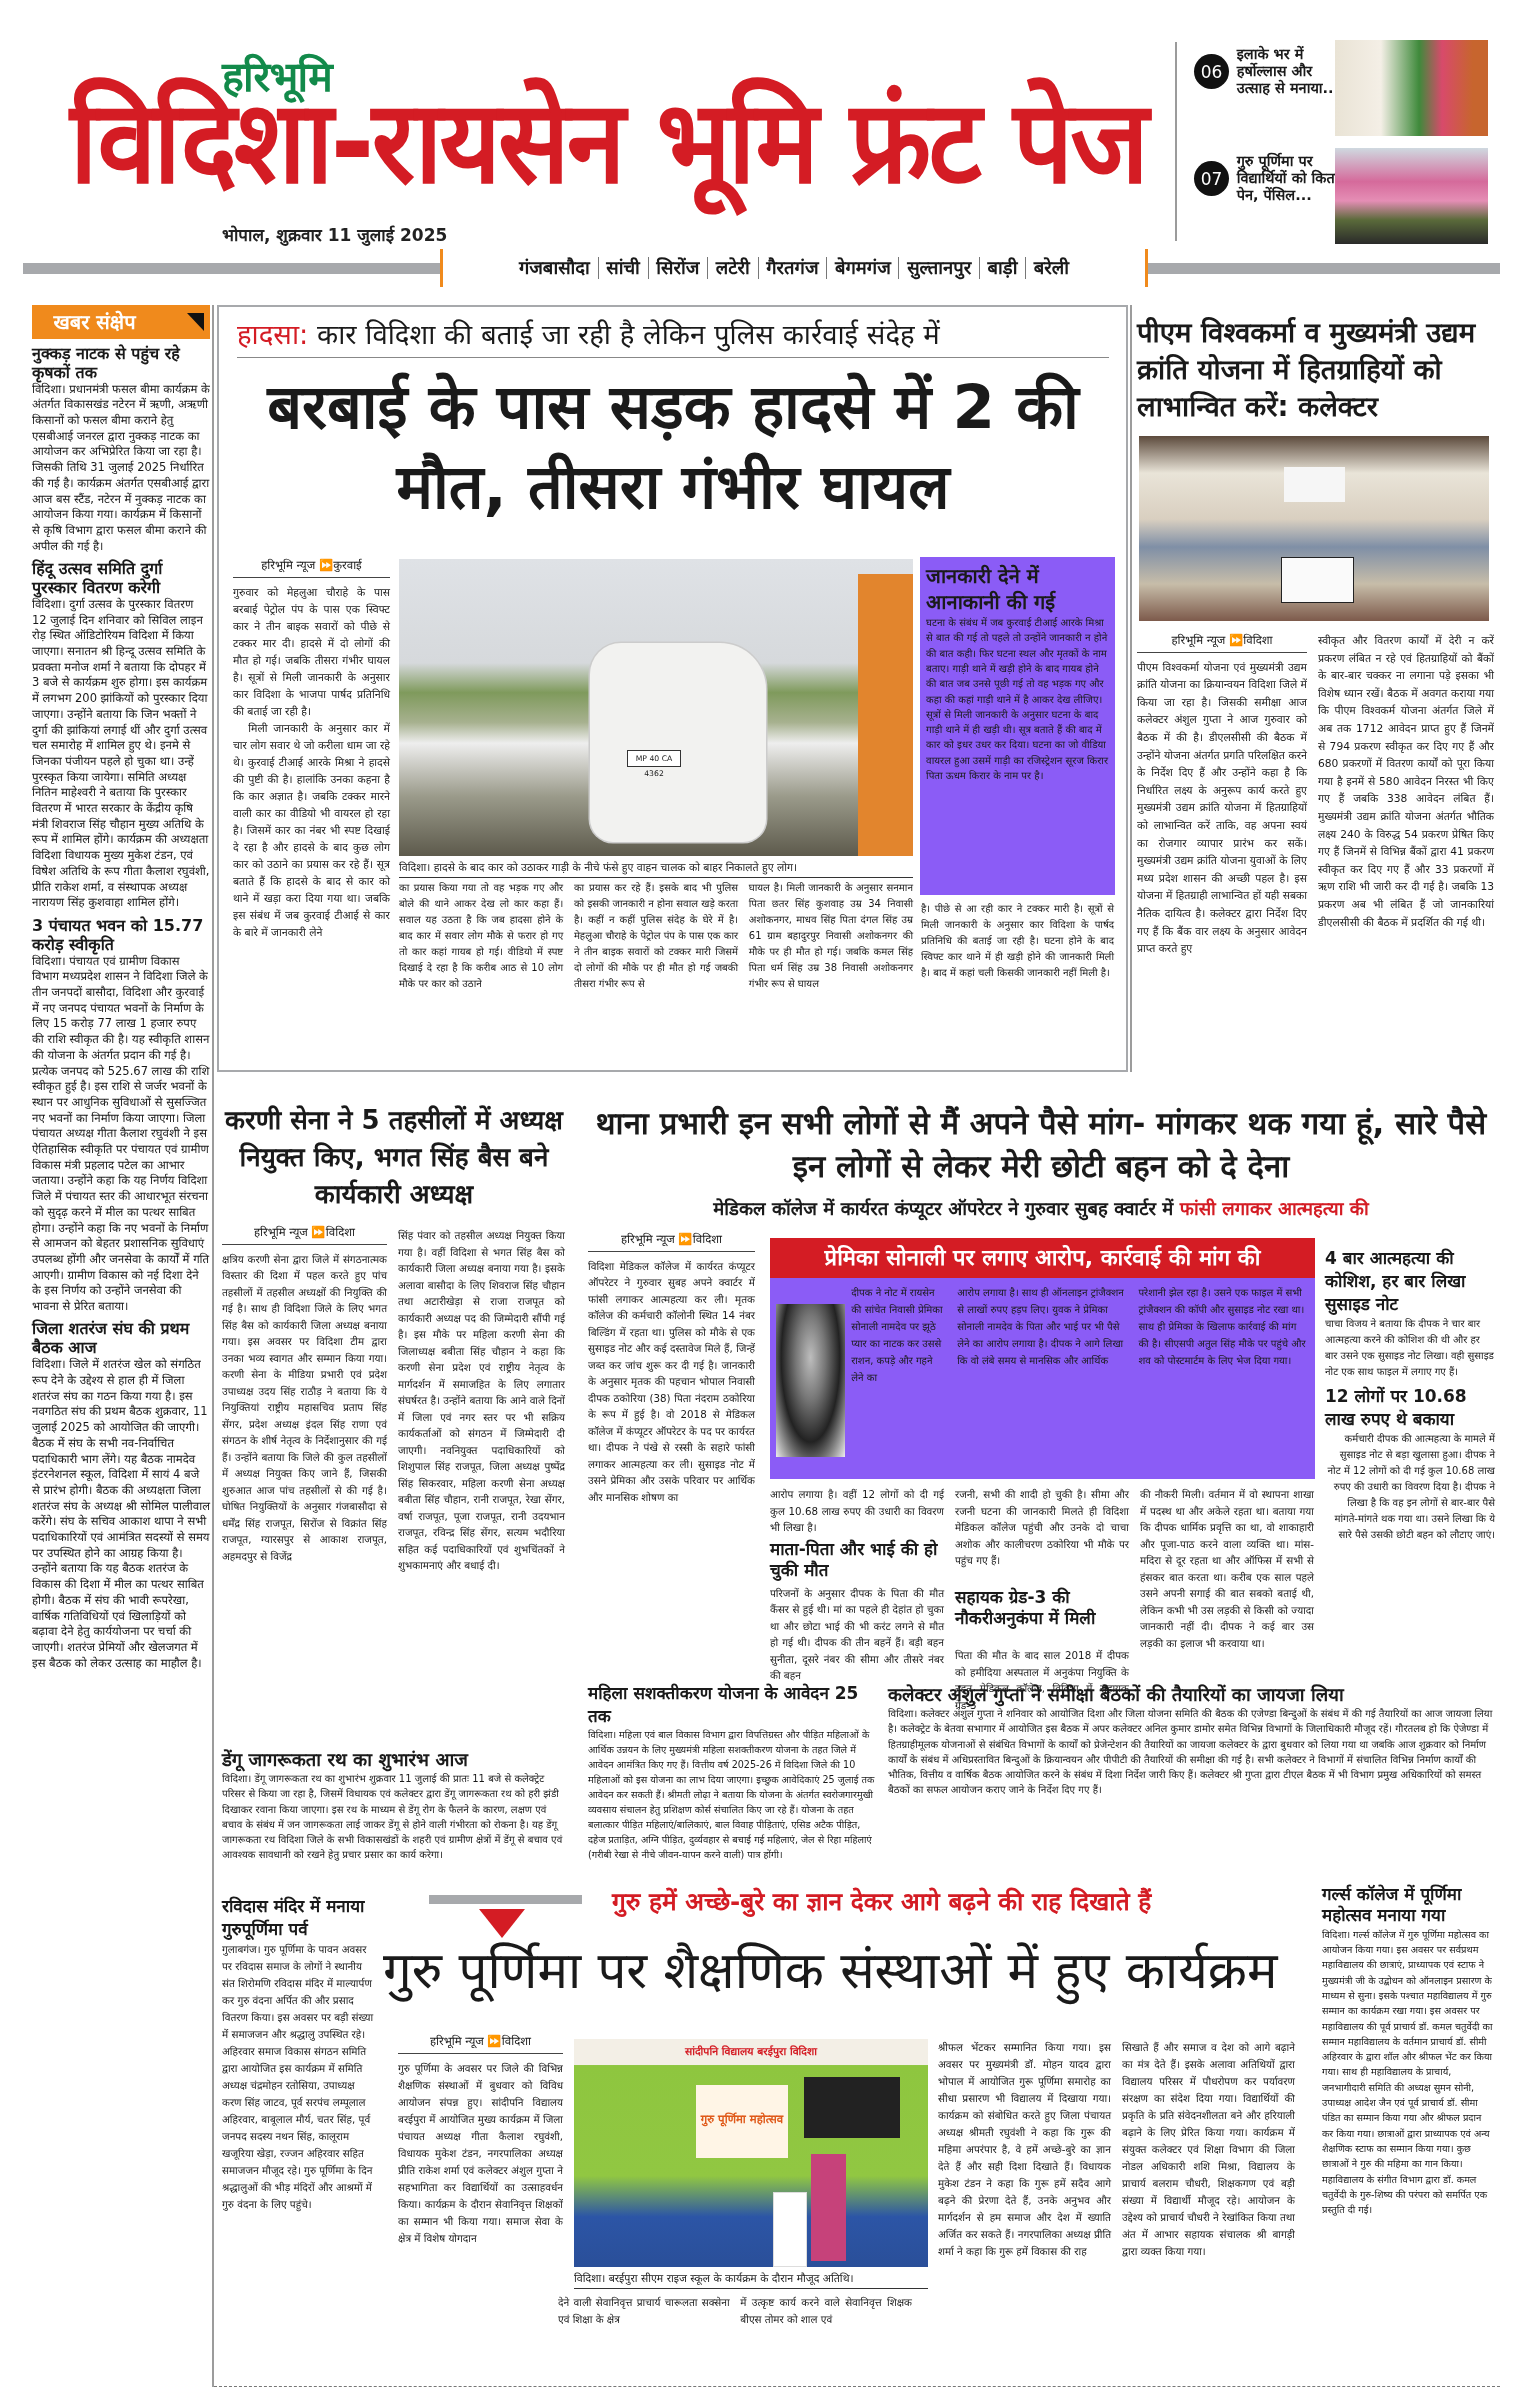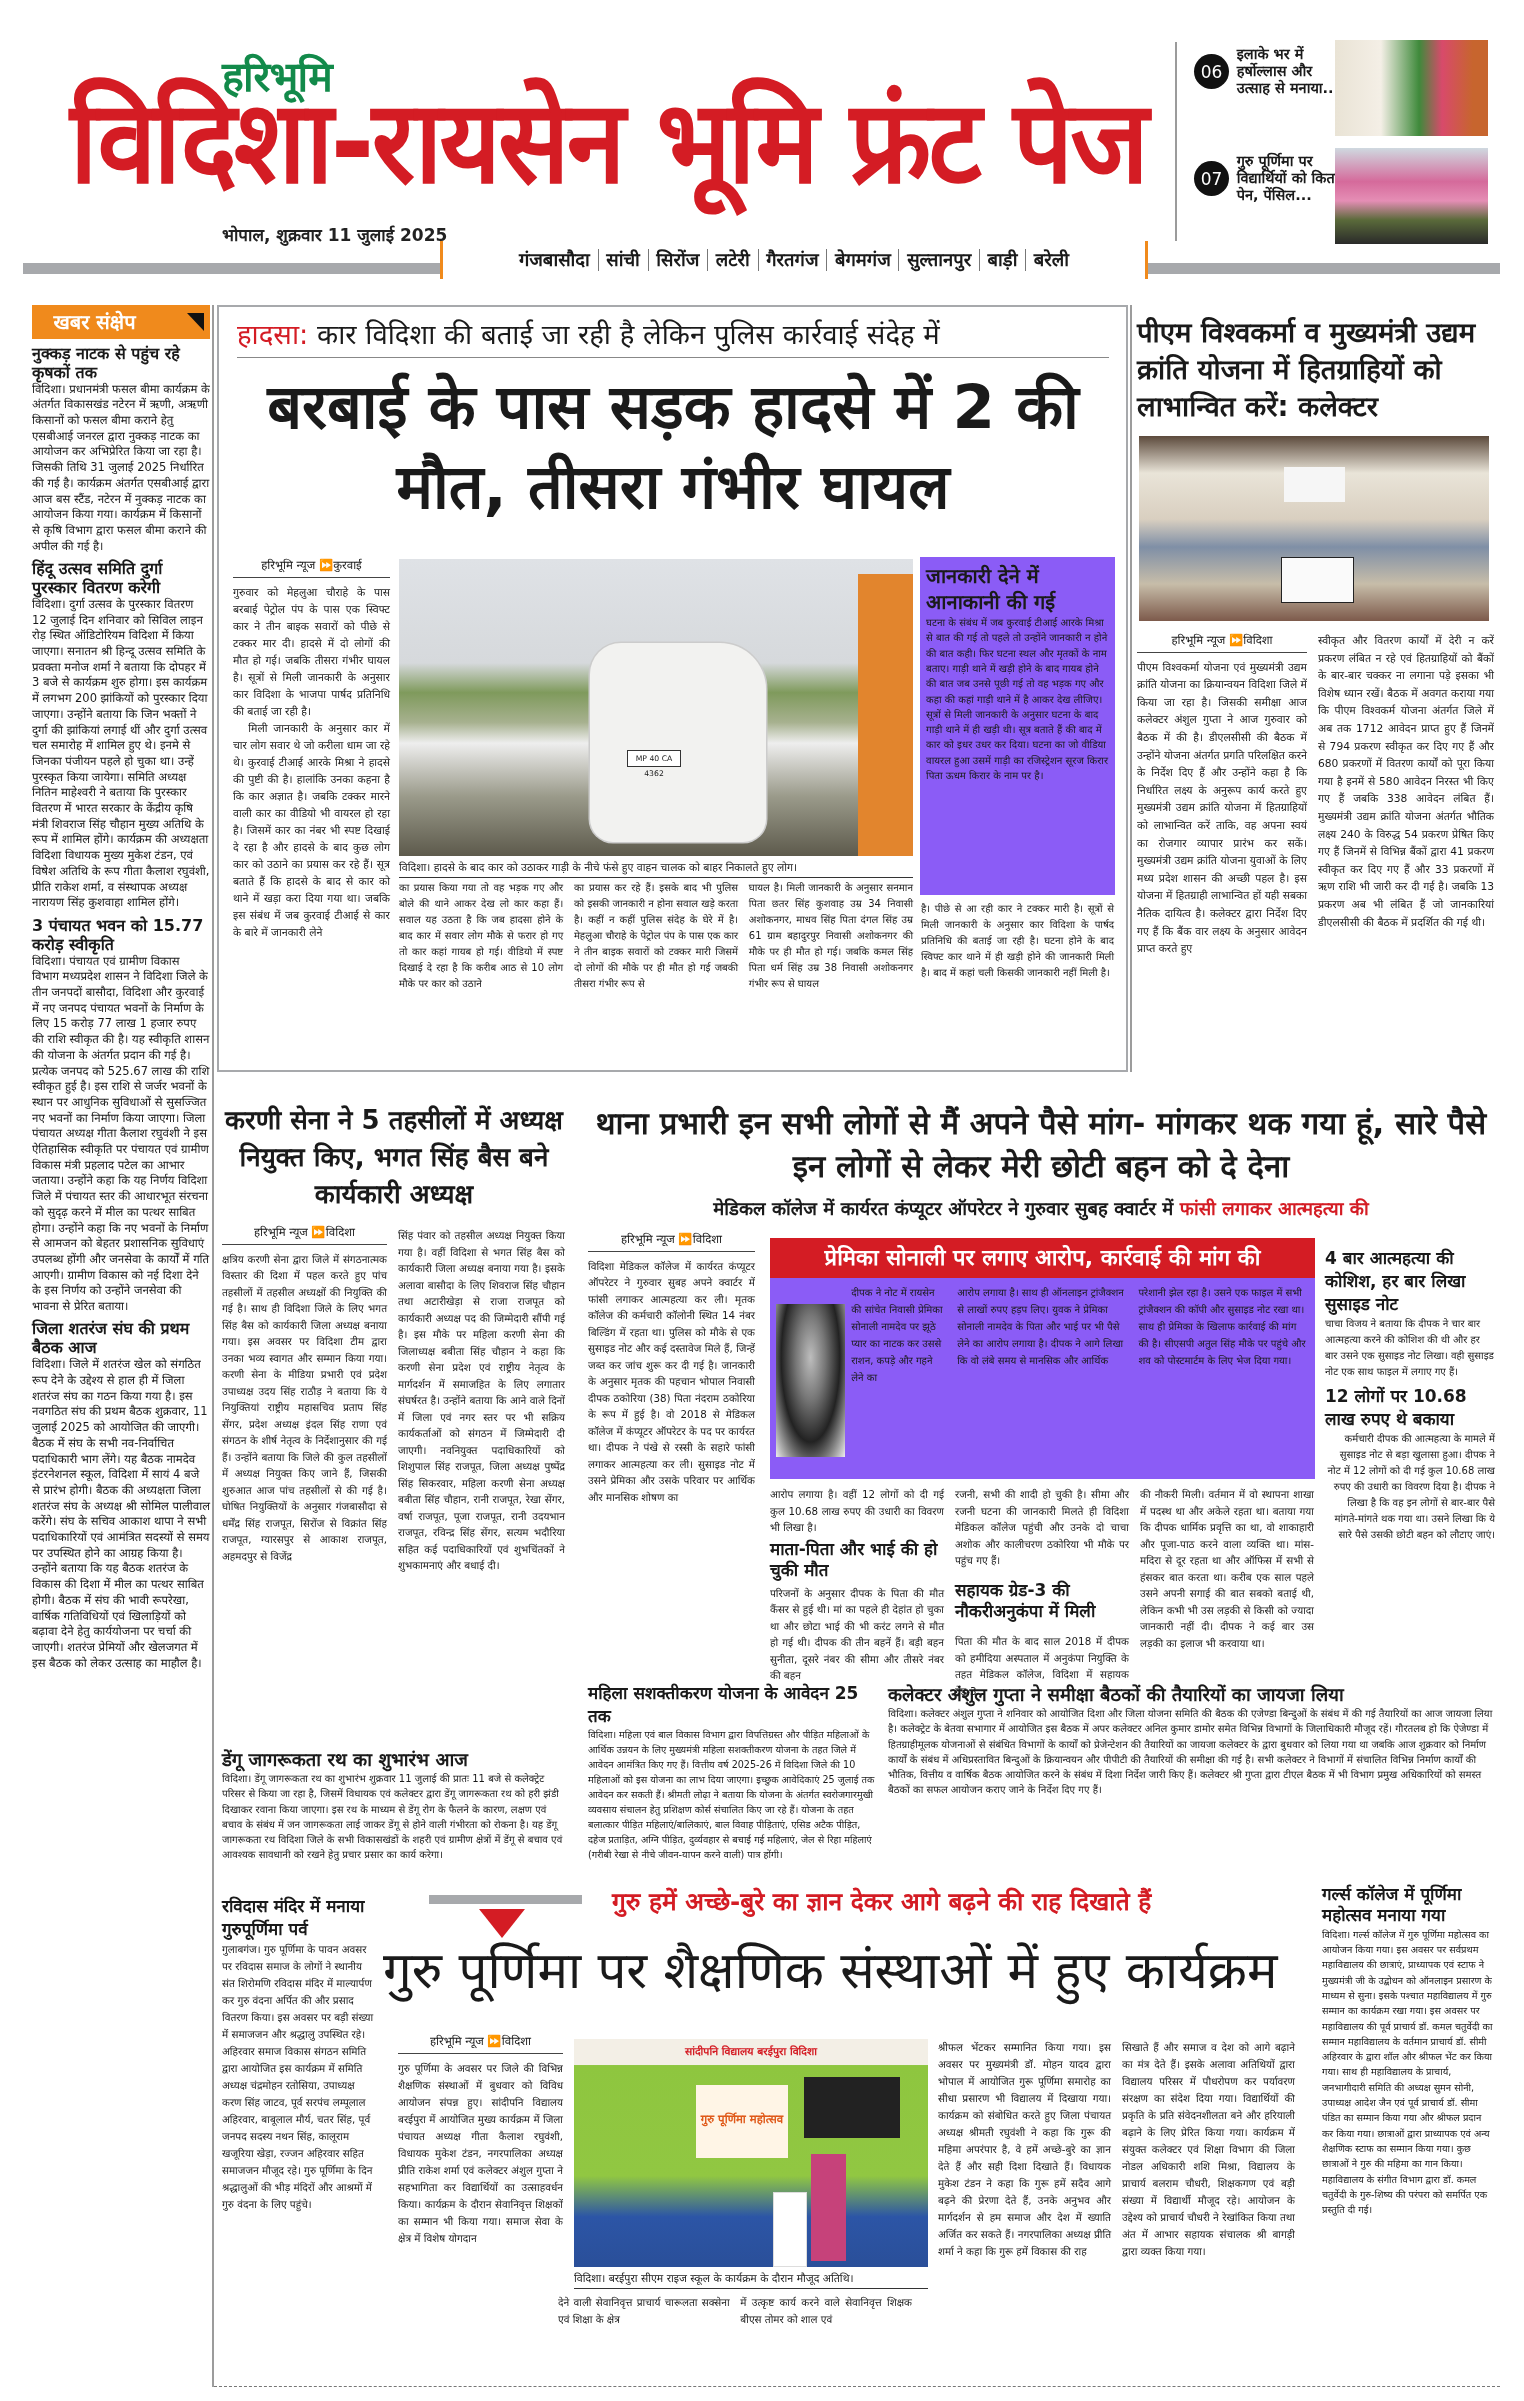--- a/index.html
+++ b/index.html
@@ -4,21 +4,21 @@
 <style>
 *{box-sizing:border-box;margin:0;padding:0}
 body{width:1524px;height:2401px;background:#fff;position:relative;overflow:hidden;font-family:"DejaVu Sans",sans-serif;color:#1a1a1a}
 .abs{position:absolute}
 p{font-size:11.5px;line-height:16px;text-align:justify}
 
 #brand{left:222px;top:47px;font-size:41px;font-weight:bold;color:#128a4a;letter-spacing:-0.8px}
 #title{left:70px;top:77px;font-size:115px;font-weight:bold;color:#d41c24;letter-spacing:-3.1px;line-height:130px;white-space:nowrap;transform:scaleX(.92);transform-origin:left}
 #dateline{left:222px;top:223px;font-size:17px;font-weight:bold;color:#222}
 #strip-bar{left:23px;top:263px;width:1477px;height:10.7px;background:#a7a9ac}
-#towns{left:440px;top:241px;width:708px;height:38px;background:#fff;border-left:3.1px solid #f08a1c;border-right:3.1px solid #f08a1c;display:flex;align-items:center;justify-content:center;gap:0}
+#towns{left:440px;top:249px;width:708px;height:38px;background:#fff;border-left:3.1px solid #f08a1c;border-right:3.1px solid #f08a1c;display:flex;align-items:center;justify-content:center;gap:0}
 #towns span{font-size:18.4px;font-weight:bold;padding:0 7.7px;border-right:1.5px solid #777;line-height:21.4px}
 #towns span:last-child{border-right:none}
 .teaser{left:1194px;width:153px;display:flex;align-items:center;gap:7.7px}
 .teaser .num{width:35px;height:35px;border-radius:50%;background:#111;color:#fff;font-size:17px;display:flex;align-items:center;justify-content:center;flex-shrink:0}
 .teaser .txt{font-size:14.5px;font-weight:bold;line-height:17px}
 .tphoto{left:1335px;width:153px;height:96px}
 #teaser-bracket{left:1175px;top:42px;width:2.3px;height:199px;background:#9b9b9b}
 
 #leftcol{left:32px;top:305px;width:178px}
 #khabar{height:34px;background:#f08a1c;color:#fff;font-size:20px;font-weight:bold;padding-left:21.4px;line-height:34px;position:relative}
@@ -142,21 +142,21 @@
   <p style="flex:1;font-size:10px;line-height:17px;text-align:left">आरोप लगाया है। साथ ही ऑनलाइन ट्रांजैक्शन से लाखों रुपए हड़प लिए। युवक ने प्रेमिका सोनाली नामदेव के पिता और भाई पर भी पैसे लेने का आरोप लगाया है। दीपक ने आगे लिखा कि वो लंबे समय से मानसिक और आर्थिक</p>
   <p style="flex:1;font-size:10px;line-height:17px;text-align:left">परेशानी झेल रहा है। उसने एक फाइल में सभी ट्रांजैक्शन की कॉपी और सुसाइड नोट रखा था। साथ ही प्रेमिका के खिलाफ कार्रवाई की मांग की है। सीएसपी अतुल सिंह मौके पर पहुंचे और शव को पोस्टमार्टम के लिए भेज दिया गया।</p>
 </div>
 <div class="abs" style="left:770px;top:1486px;width:174px">
   <p style="font-size:10.3px;line-height:16.5px">आरोप लगाया है। वहीं 12 लोगों को दी गई कुल 10.68 लाख रुपए की उधारी का विवरण भी लिखा है।</p>
   <div style="font-size:17px;font-weight:bold;line-height:21.4px;margin:3.1px 0">माता-पिता और भाई की हो चुकी मौत</div>
   <p style="font-size:10.3px;line-height:16.5px">परिजनों के अनुसार दीपक के पिता की मौत कैंसर से हुई थी। मां का पहले ही देहांत हो चुका था और छोटा भाई की भी करंट लगने से मौत हो गई थी। दीपक की तीन बहनें हैं। बड़ी बहन सुनीता, दूसरे नंबर की सीमा और तीसरे नंबर की बहन</p>
 </div>
 <div class="abs" style="left:955px;top:1486px;width:174px">
   <p style="font-size:10.3px;line-height:16.5px">रजनी, सभी की शादी हो चुकी है। सीमा और रजनी घटना की जानकारी मिलते ही विदिशा मेडिकल कॉलेज पहुंची और उनके दो चाचा अशोक और कालीचरण ठकोरिया भी मौके पर पहुंच गए हैं।</p>
-  <div style="font-size:17px;font-weight:bold;line-height:21.4px;margin:11px 0">सहायक ग्रेड-3 की नौकरीअनुकंपा में मिली</div>
+  <div style="font-size:17px;font-weight:bold;line-height:21.4px;margin:18px 0">सहायक ग्रेड-3 की नौकरीअनुकंपा में मिली</div>
   <p style="font-size:10.3px;line-height:16.5px">पिता की मौत के बाद साल 2018 में दीपक को हमीदिया अस्पताल में अनुकंपा नियुक्ति के तहत मेडिकल कॉलेज, विदिशा में सहायक ग्रेड-3</p>
 </div>
 <p class="abs" style="left:1140px;top:1486px;width:174px;font-size:10.3px;line-height:16.5px">की नौकरी मिली। वर्तमान में वो स्थापना शाखा में पदस्थ था और अकेले रहता था। बताया गया कि दीपक धार्मिक प्रवृत्ति का था, वो शाकाहारी और पूजा-पाठ करने वाला व्यक्ति था। मांस-मदिरा से दूर रहता था और ऑफिस में सभी से हंसकर बात करता था। करीब एक साल पहले उसने अपनी सगाई की बात सबको बताई थी, लेकिन कभी भी उस लड़की से किसी को ज्यादा जानकारी नहीं दी। दीपक ने कई बार उस लड़की का इलाज भी करवाया था।</p>
 <div class="abs" style="left:1325px;top:1247px;width:170px">
   <div style="font-size:17px;font-weight:bold;line-height:23px">4 बार आत्महत्या की कोशिश, हर बार लिखा सुसाइड नोट</div>
   <p style="font-size:10px;line-height:16px;text-align:left">चाचा विजय ने बताया कि दीपक ने चार बार आत्महत्या करने की कोशिश की थी और हर बार उसने एक सुसाइड नोट लिखा। वही सुसाइड नोट एक साथ फाइल में लगाए गए हैं।</p>
   <div style="font-size:17px;font-weight:bold;line-height:23px;margin-top:4.6px">12 लोगों पर 10.68 लाख रुपए थे बकाया</div>
   <p style="font-size:10px;line-height:16px;text-align:right">कर्मचारी दीपक की आत्महत्या के मामले में सुसाइड नोट से बड़ा खुलासा हुआ। दीपक ने नोट में 12 लोगों को दी गई कुल 10.68 लाख रुपए की उधारी का विवरण दिया है। दीपक ने लिखा है कि वह इन लोगों से बार-बार पैसे मांगते-मांगते थक गया था। उसने लिखा कि ये सारे पैसे उसकी छोटी बहन को लौटाए जाएं।</p>
 </div>
 

